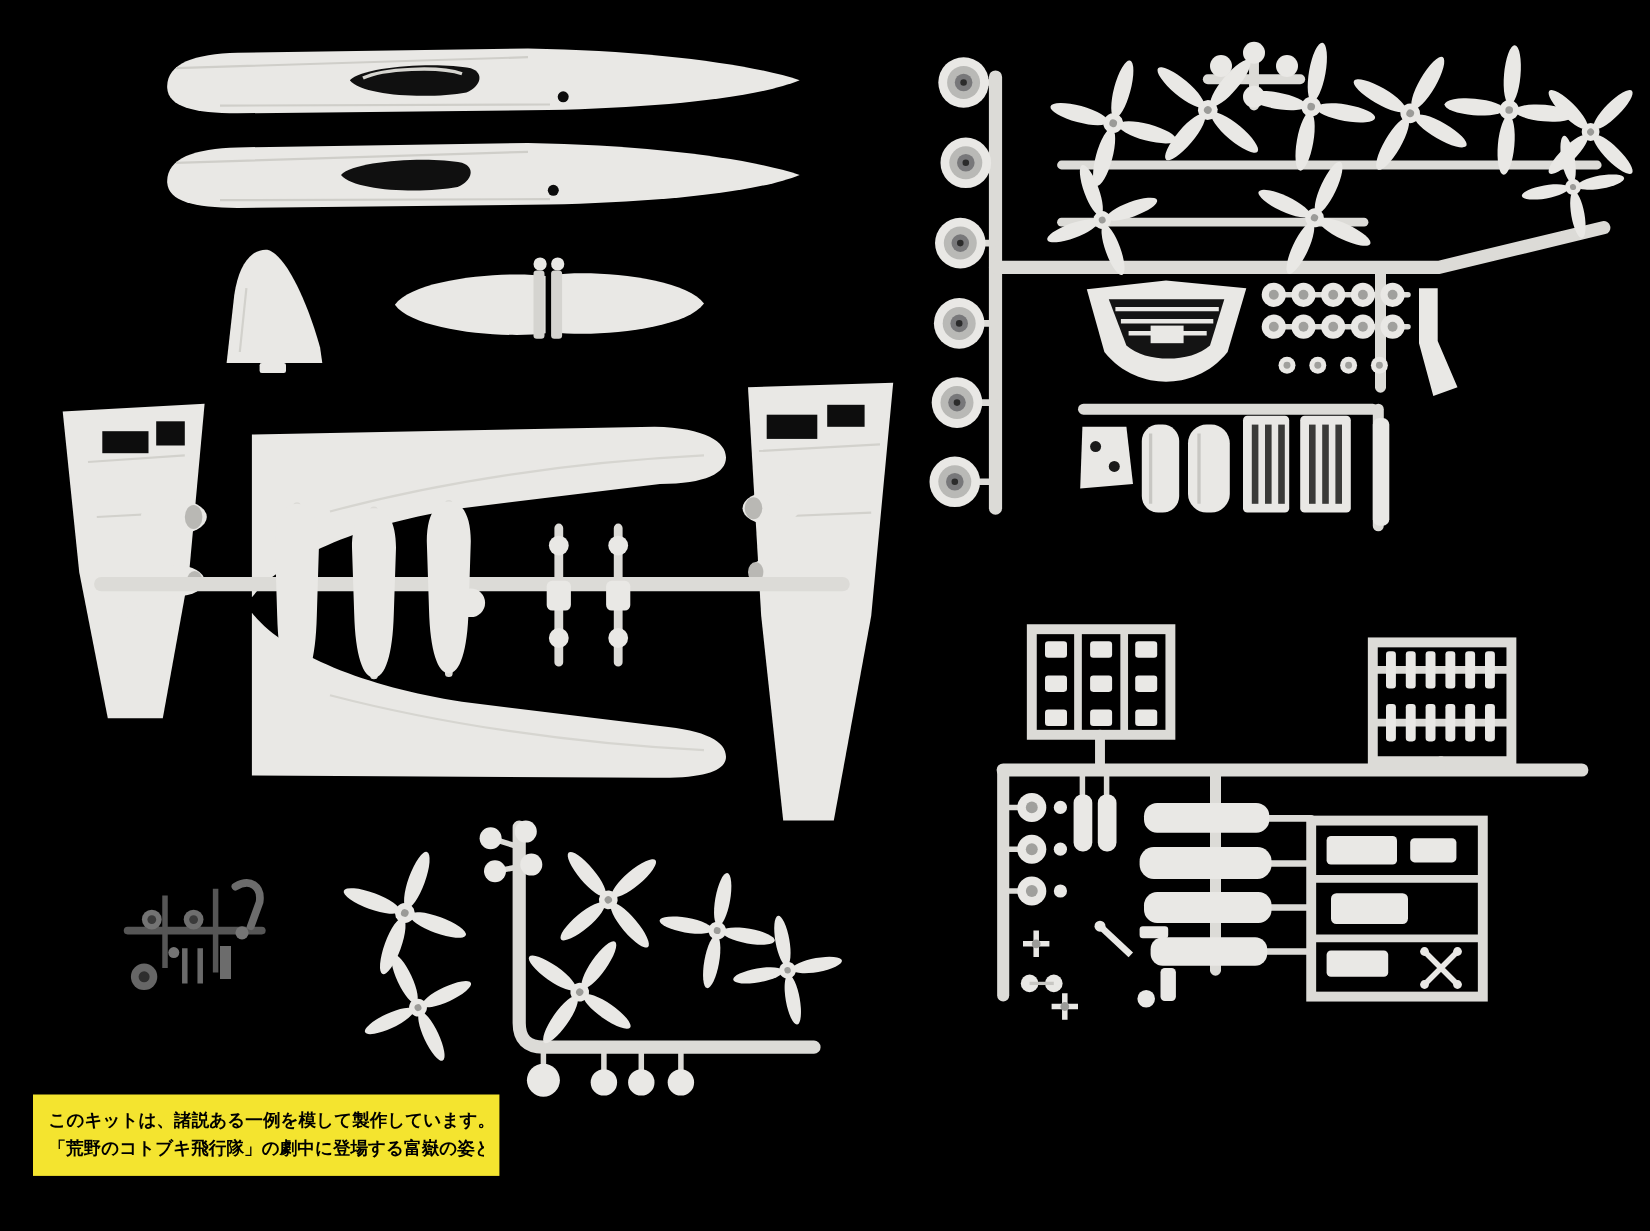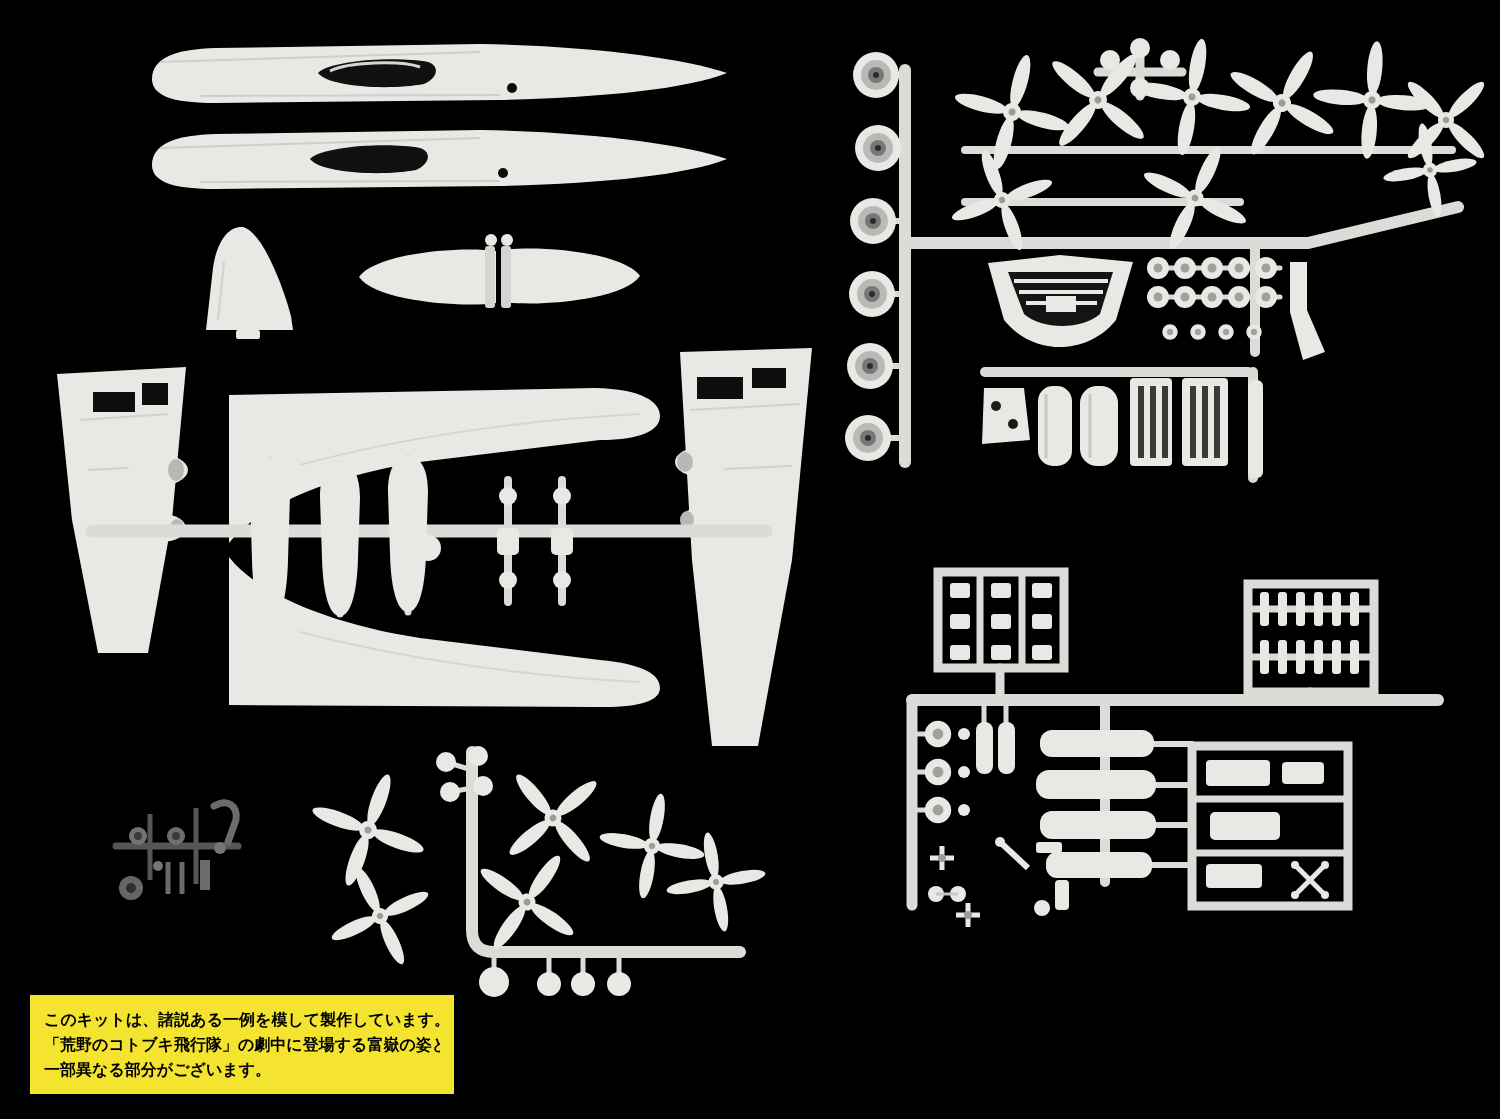--- a/index.html
+++ b/index.html
@@ -340,16 +340,15 @@
     <path d="M168,862 L168,894 M182,862 L182,894" stroke="#6a6a6a" stroke-width="5" fill="none"></path>
     <rect x="200" y="860" width="10" height="30" fill="#6c6c6c"></rect>
     <circle cx="158" cy="866" r="5" fill="#757575"></circle>
     <circle cx="220" cy="848" r="6" fill="#757575"></circle>
   </g>
 </svg>
 
 <div class="note">
   <div class="note-line">このキットは、諸説ある一例を模して製作しています。</div>
   <div class="note-line">「荒野のコトブキ飛行隊」の劇中に登場する富嶽の姿とは</div>
-  <div class="note-line">一部異なる部分がございます。</div>
 </div>
 
 </div>
 
 </body></html>

